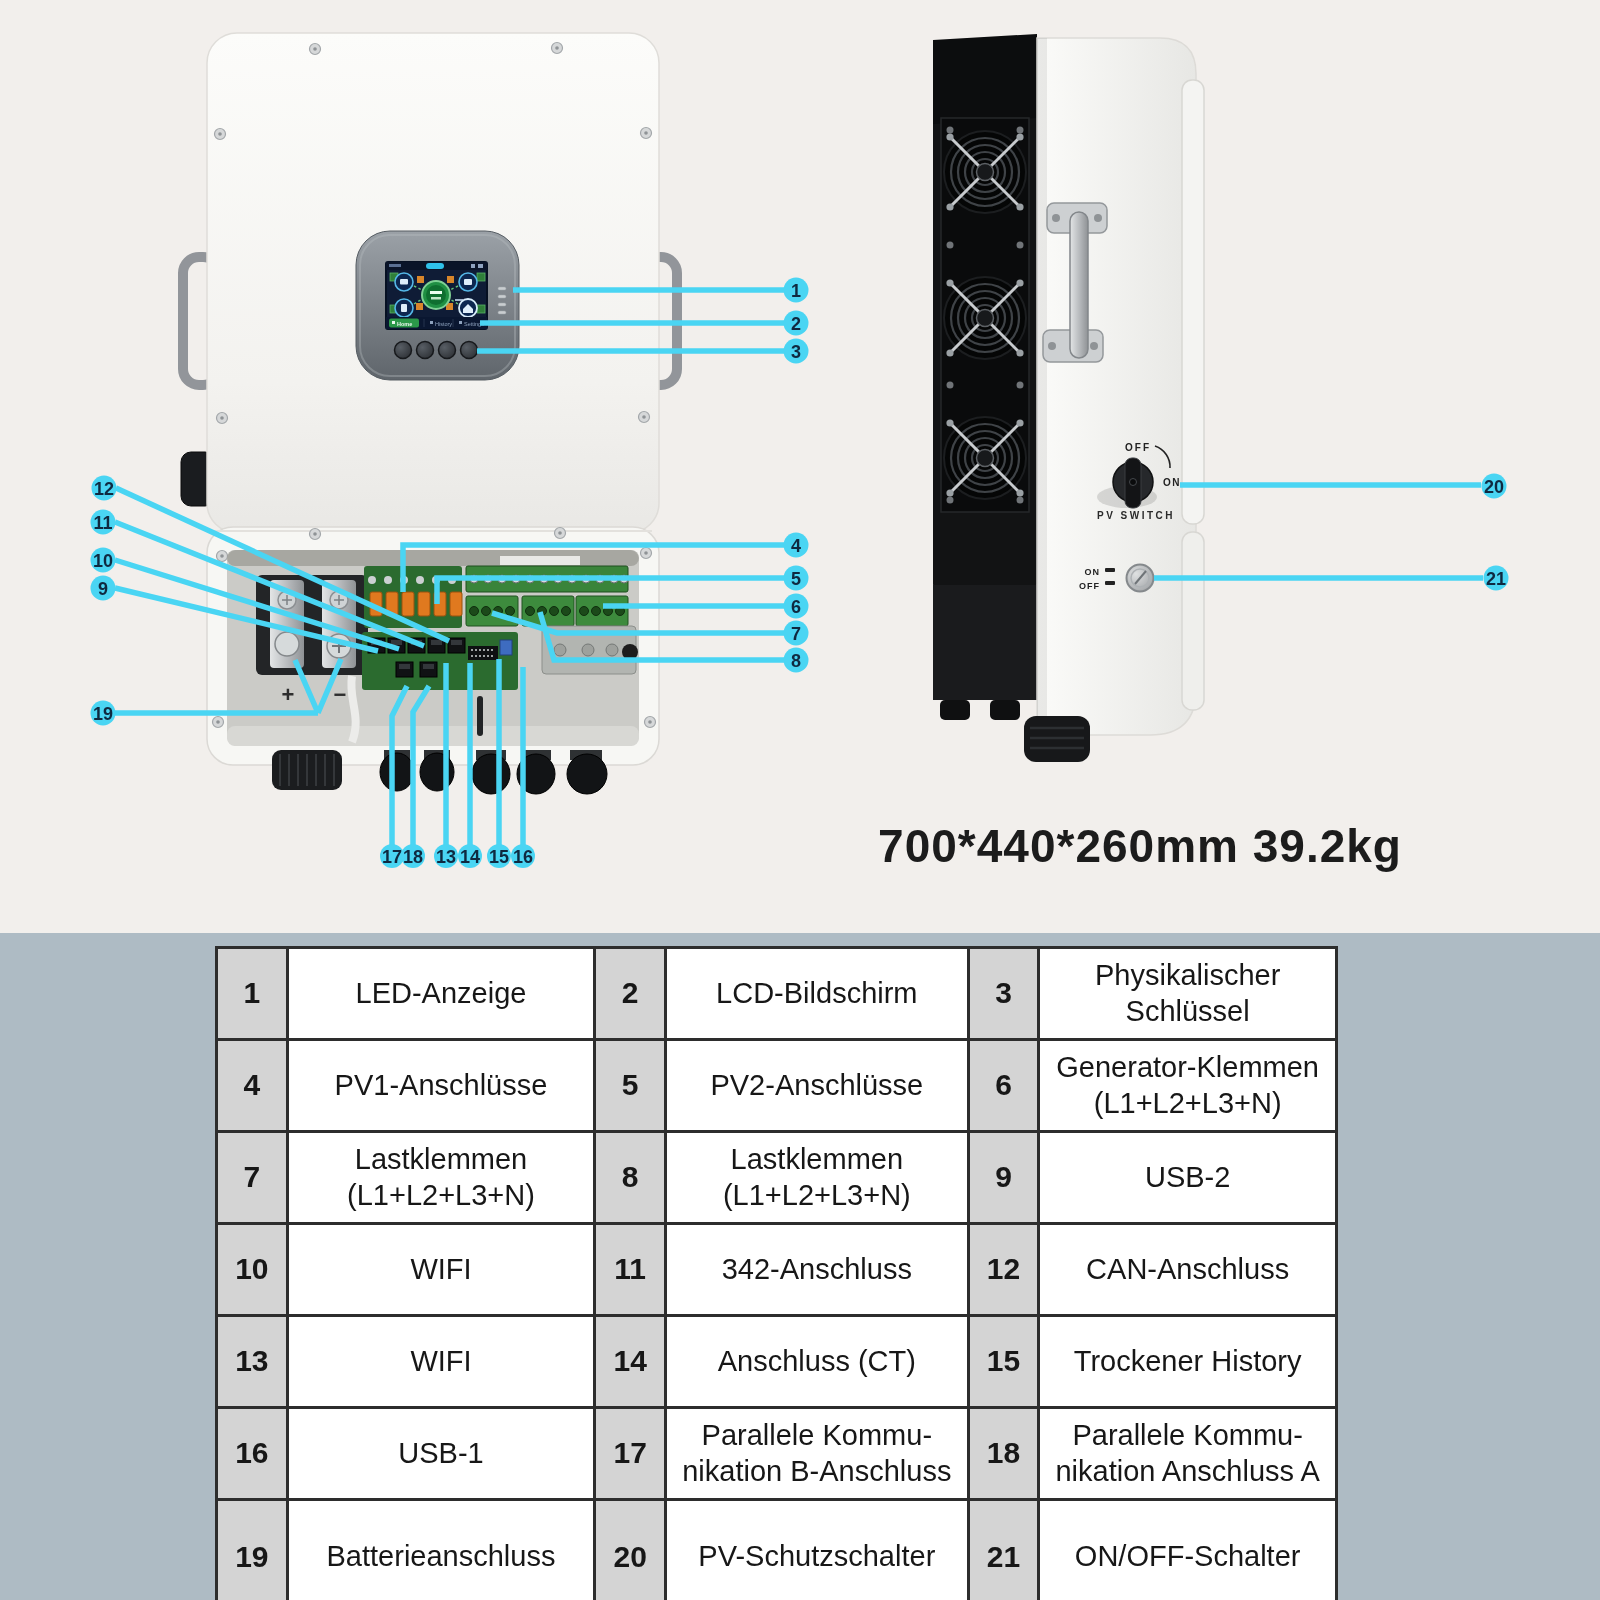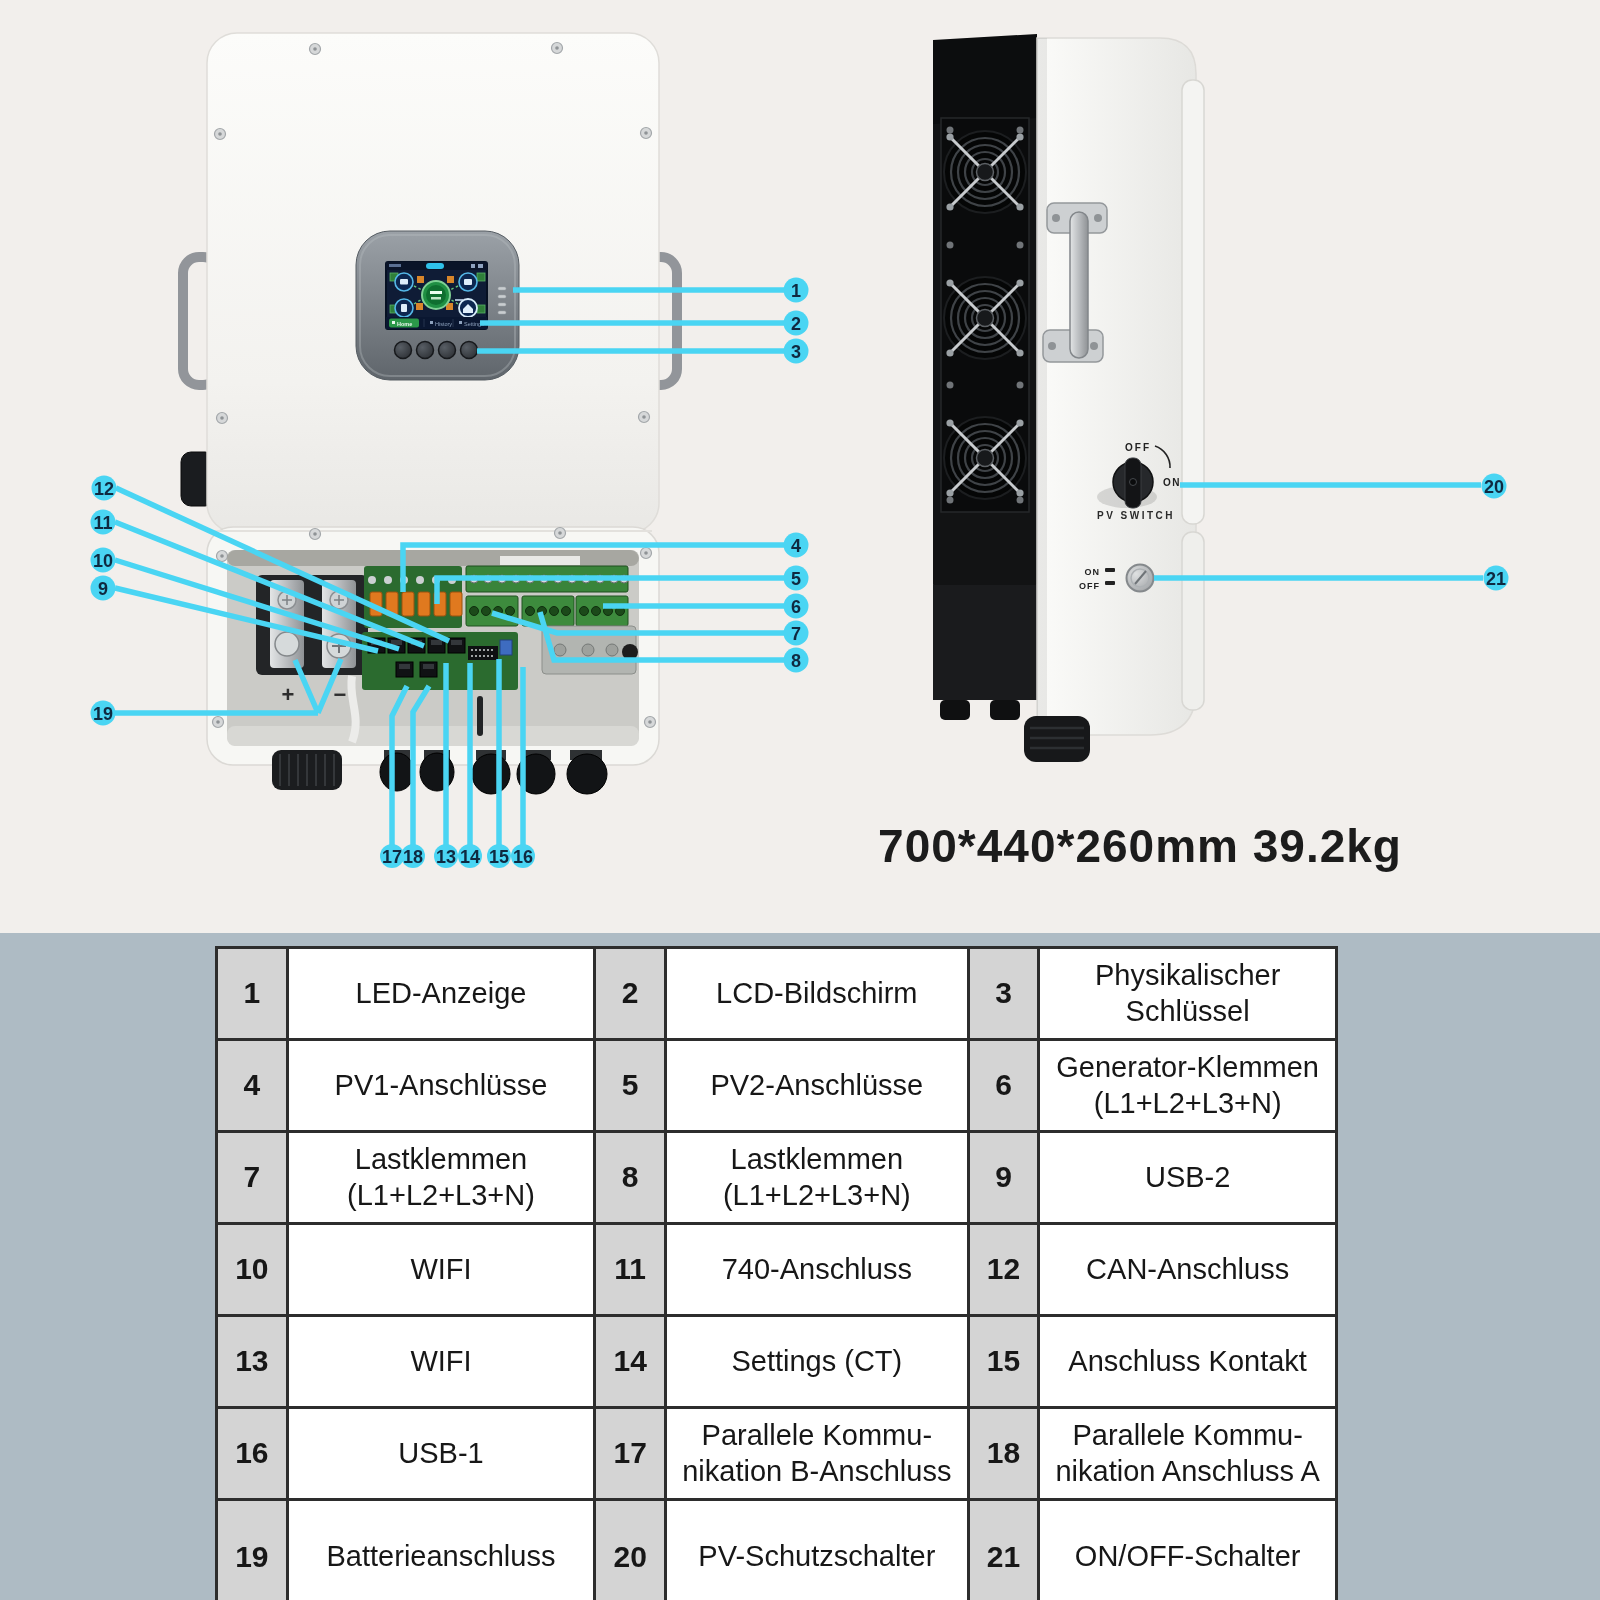--- a/index.html
+++ b/index.html
@@ -550,31 +550,31 @@
         <td class="num">8</td>
         <td class="lbl">Lastklemmen
 (L1+L2+L3+N)</td>
         <td class="num">9</td>
         <td class="lbl">USB-2</td>
       </tr>
       <tr>
         <td class="num">10</td>
         <td class="lbl">WIFI</td>
         <td class="num">11</td>
-        <td class="lbl">740-Anschluss</td>
+        <td class="lbl">342-Anschluss</td>
         <td class="num">12</td>
         <td class="lbl">CAN-Anschluss</td>
       </tr>
       <tr>
         <td class="num">13</td>
         <td class="lbl">WIFI</td>
         <td class="num">14</td>
-        <td class="lbl">Settings (CT)</td>
+        <td class="lbl">Anschluss (CT)</td>
         <td class="num">15</td>
-        <td class="lbl">Anschluss Kontakt</td>
+        <td class="lbl">Trockener History</td>
       </tr>
       <tr>
         <td class="num">16</td>
         <td class="lbl">USB-1</td>
         <td class="num">17</td>
         <td class="lbl">Parallele Kommu-
 nikation B-Anschluss</td>
         <td class="num">18</td>
         <td class="lbl">Parallele Kommu-
 nikation Anschluss A</td>

